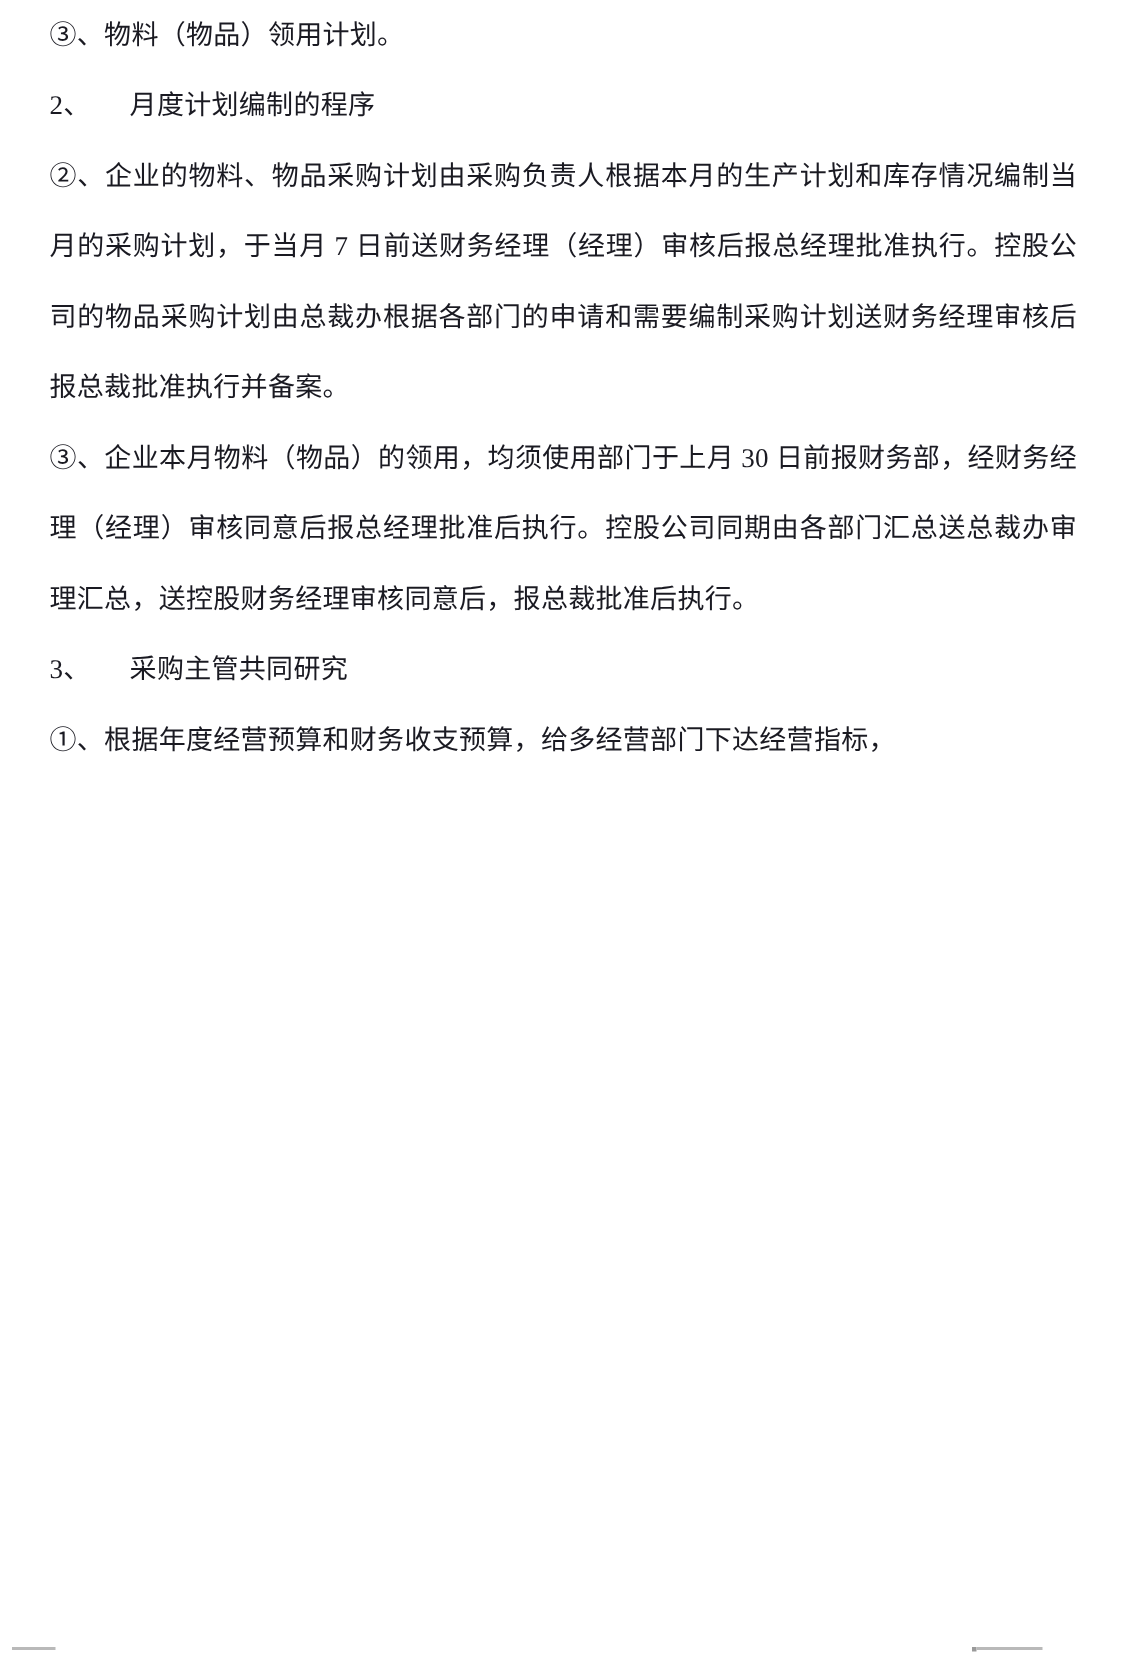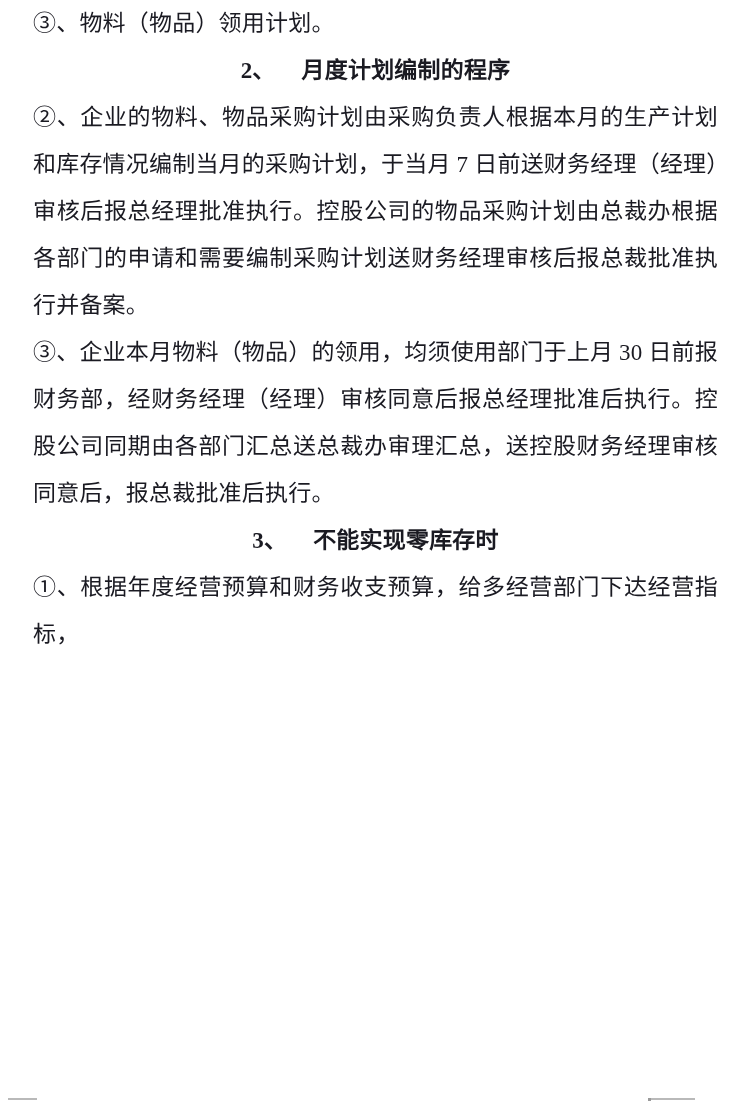--- a/index.html
+++ b/index.html
@@ -21,41 +21,40 @@
   .doc-body {
     position: absolute;
     left: 33px;
     top: 0px;
     width: 685px;
   }
 
   
   .para {
     font-family: "Liberation Serif", "DejaVu Serif", serif;
-    font-size: 23px;
+    font-size: 18px;
     line-height: 47px;
     color: #1a1a22;
     margin: 0;
     text-align: justify;
     text-justify: inter-character;
     letter-spacing: 0.2px;
     -webkit-font-feature-settings: normal;
     font-variant-east-asian: normal;
   }
 
   
   .para.body {
     text-align: justify;
     text-align-last: left;
   }
 
   
   .para.heading {
-    text-align: center;
-    font-weight: bold;
+    text-align: left;
   }
 
   
   .gap-sp {
     display: inline-block;
     width: 26px;
   }
 
   
   .page-rule {
@@ -84,21 +83,21 @@
     <p class="para body">③、物料（物品）领用计划。</p>
 
     <p class="para heading"><span>2、</span><span class="gap-sp"></span><span>月度计划编制的程序</span></p>
 
 
     <p class="para body">②、企业的物料、物品采购计划由采购负责人根据本月的生产计划和库存情况编制当月的采购计划，于当月 7 日前送财务经理（经理）审核后报总经理批准执行。控股公司的物品采购计划由总裁办根据各部门的申请和需要编制采购计划送财务经理审核后报总裁批准执行并备案。</p>
 
     <p class="para body">③、企业本月物料（物品）的领用，均须使用部门于上月 30 日前报财务部，经财务经理（经理）审核同意后报总经理批准后执行。控股公司同期由各部门汇总送总裁办审理汇总，送控股财务经理审核同意后，报总裁批准后执行。</p>
 
 
-    <p class="para heading"><span>3、</span><span class="gap-sp"></span><span>不能实现零库存时</span></p>
+    <p class="para heading"><span>3、</span><span class="gap-sp"></span><span>采购主管共同研究</span></p>
 
     <p class="para body">①、根据年度经营预算和财务收支预算，给多经营部门下达经营指标，</p>
 
   </div>
 
   <div class="page-rule left"></div>
   <div class="page-rule right-dot"></div>
   <div class="page-rule right"></div>
 
 </div>

